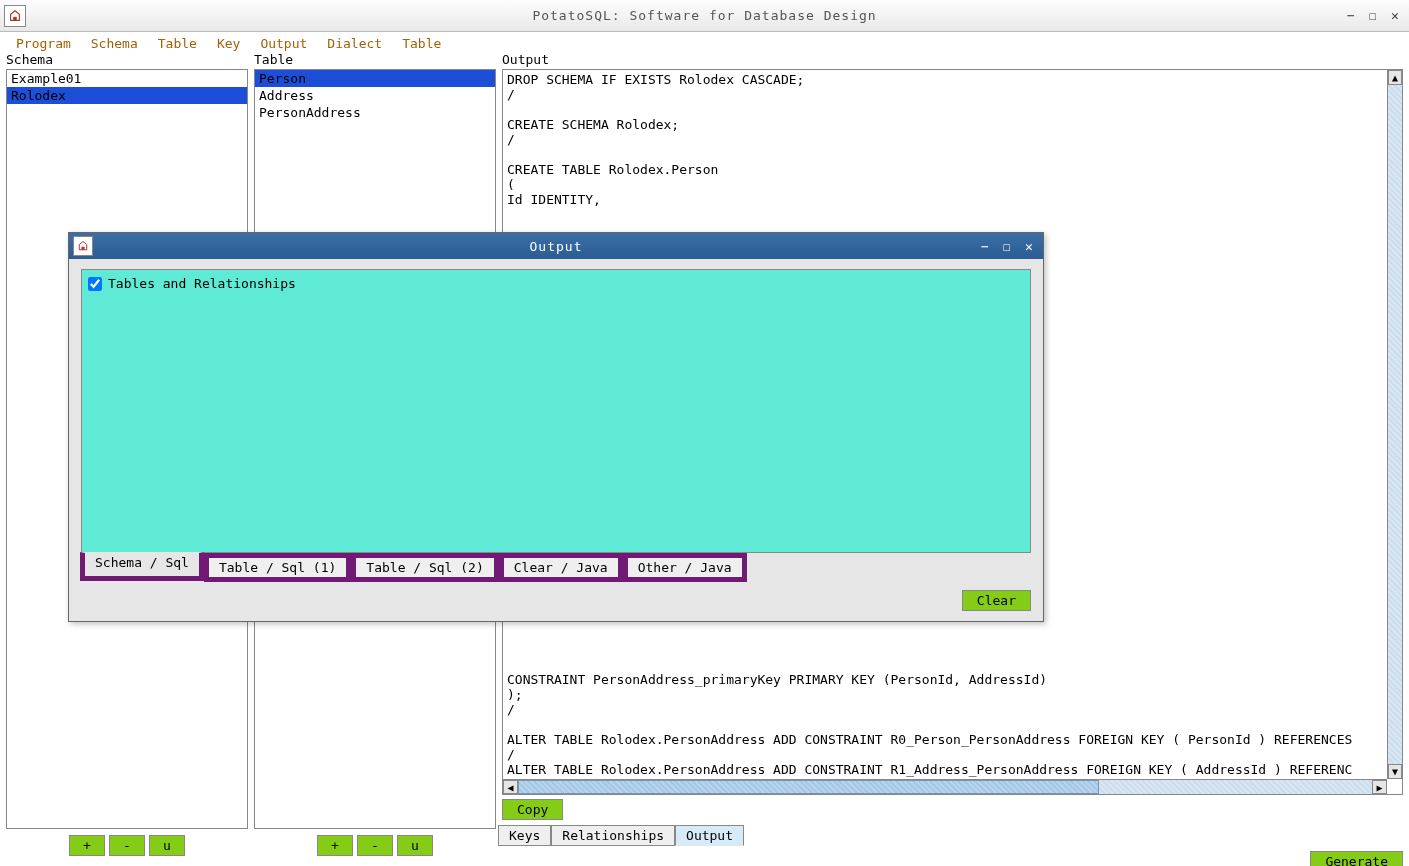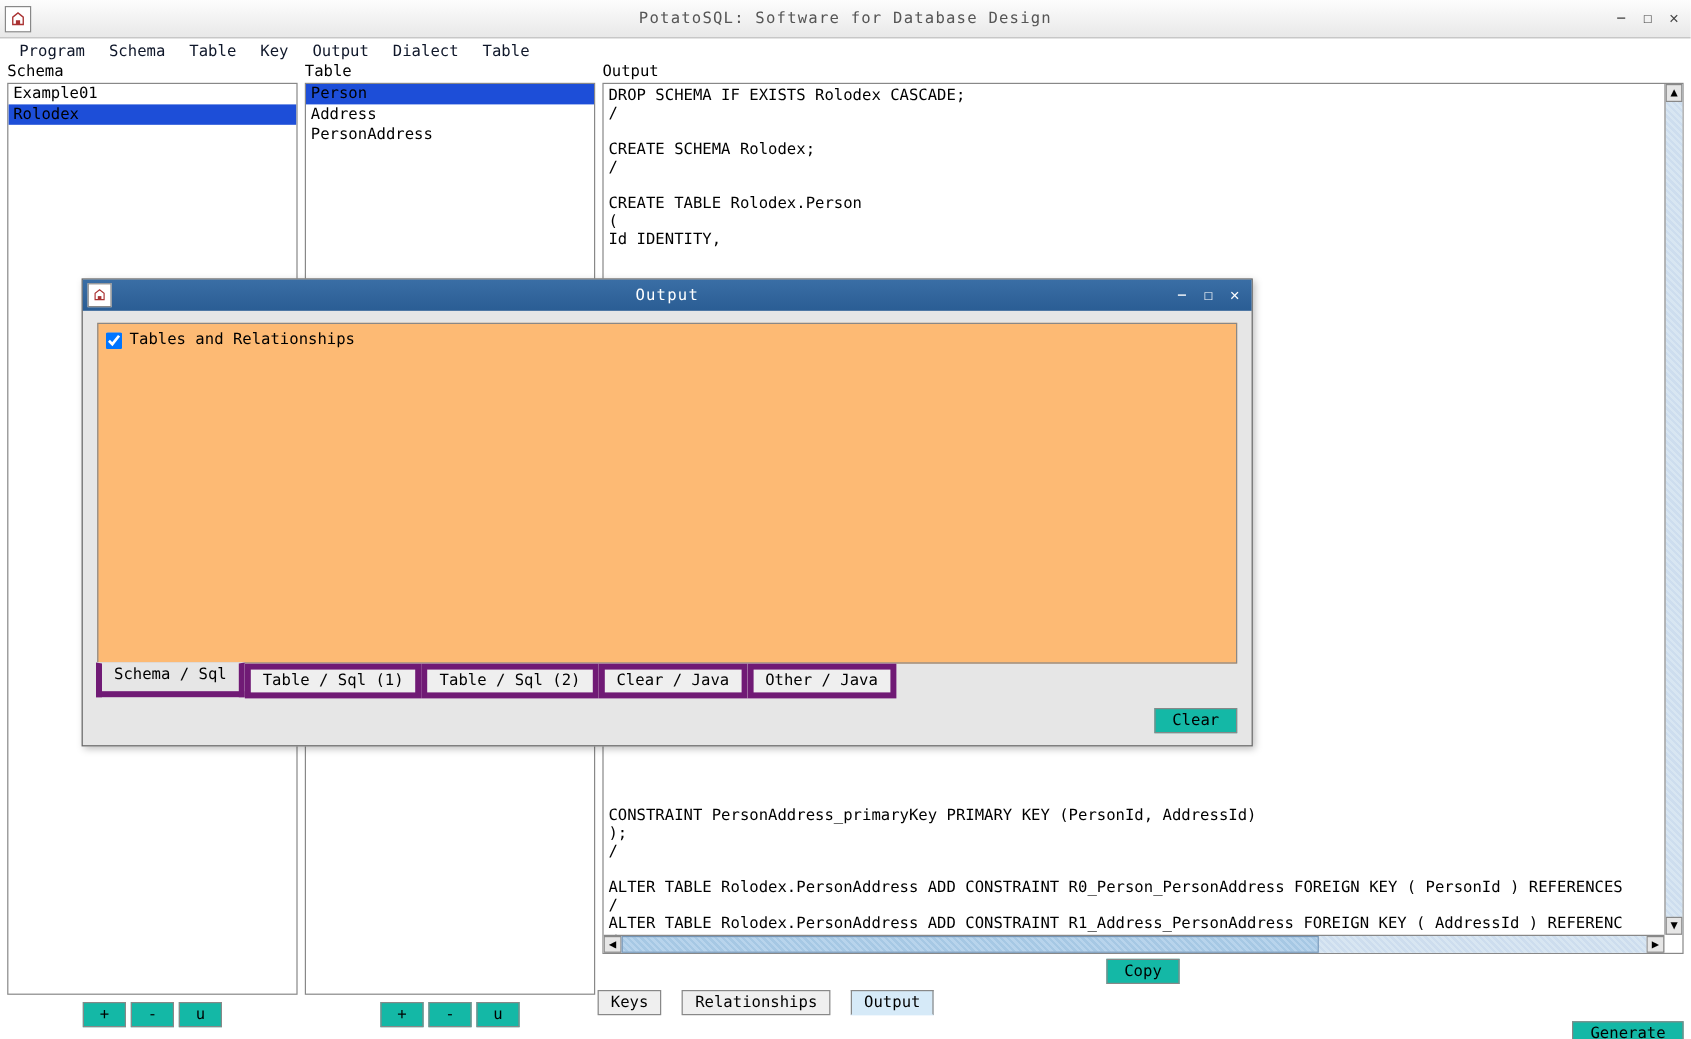--- a/index.html
+++ b/index.html
@@ -51,21 +51,21 @@
   .menubar {
     height: 24px;
     display: flex;
     align-items: center;
     padding: 0 6px;
     border-bottom: 1px solid transparent;
   }
   .menubar .menuitem {
     padding: 2px 10px;
     cursor: pointer;
-    color: #0f172a;
+    color: #a16207;
   }
   .main {
     position: absolute;
     top: 52px; left: 0; right: 0; bottom: 10px;
     display: flex;
     padding: 0 6px 0 6px;
     gap: 6px;
   }
   .col {
     display: flex;
@@ -94,21 +94,21 @@
     background: #1d4ed8;
   }
   .btnrow {
     display: flex;
     justify-content: center;
     gap: 4px;
     padding-top: 6px;
   }
   .btn {
     border: 1px solid #888;
-    background: #14b8a6;
+    background: #84cc16;
     padding: 2px 14px;
     font-family: inherit;
     font-size: 13px;
     cursor: pointer;
   }
   .btn.small { min-width: 36px; text-align: center; padding: 2px 0; }
   .output-area {
     position: relative;
     flex: 1;
     border: 1px solid #888;
@@ -167,27 +167,27 @@
   .hscroll .thumb {
     position: absolute;
     top: 0; bottom: 0;
     left: 0;
     width: 68%;
     background: repeating-linear-gradient(45deg, #b8d4ec, #b8d4ec 2px, #a6c8e4 2px, #a6c8e4 4px);
     border: 1px solid #7496b8;
   }
   .copy-row {
     display: flex;
-    justify-content: center;
+    justify-content: flex-start;
     padding: 4px 0 4px 0;
   }
   .tabs-row {
     display: flex;
     align-items: center;
-    gap: 17px;
+    gap: 0;
     margin-left: -4px;
   }
   .tab {
     border: 1px solid #888;
     border-bottom: 1px solid #888;
     padding: 2px 10px;
     background: #efefef;
     cursor: pointer;
     position: relative;
     top: 1px;
@@ -252,21 +252,21 @@
   }
   .dialog-body {
     flex: 1;
     padding: 10px 12px 6px 12px;
     display: flex;
     flex-direction: column;
   }
   .dialog-content {
     flex: 1;
     border: 1px solid #888;
-    background: #fdba74;
+    background: #5eead4;
     padding: 6px;
   }
   .checkbox-row {
     display: flex;
     align-items: center;
     gap: 6px;
   }
   .checkbox-row input[type=checkbox] {
     width: 14px; height: 14px;
   }

